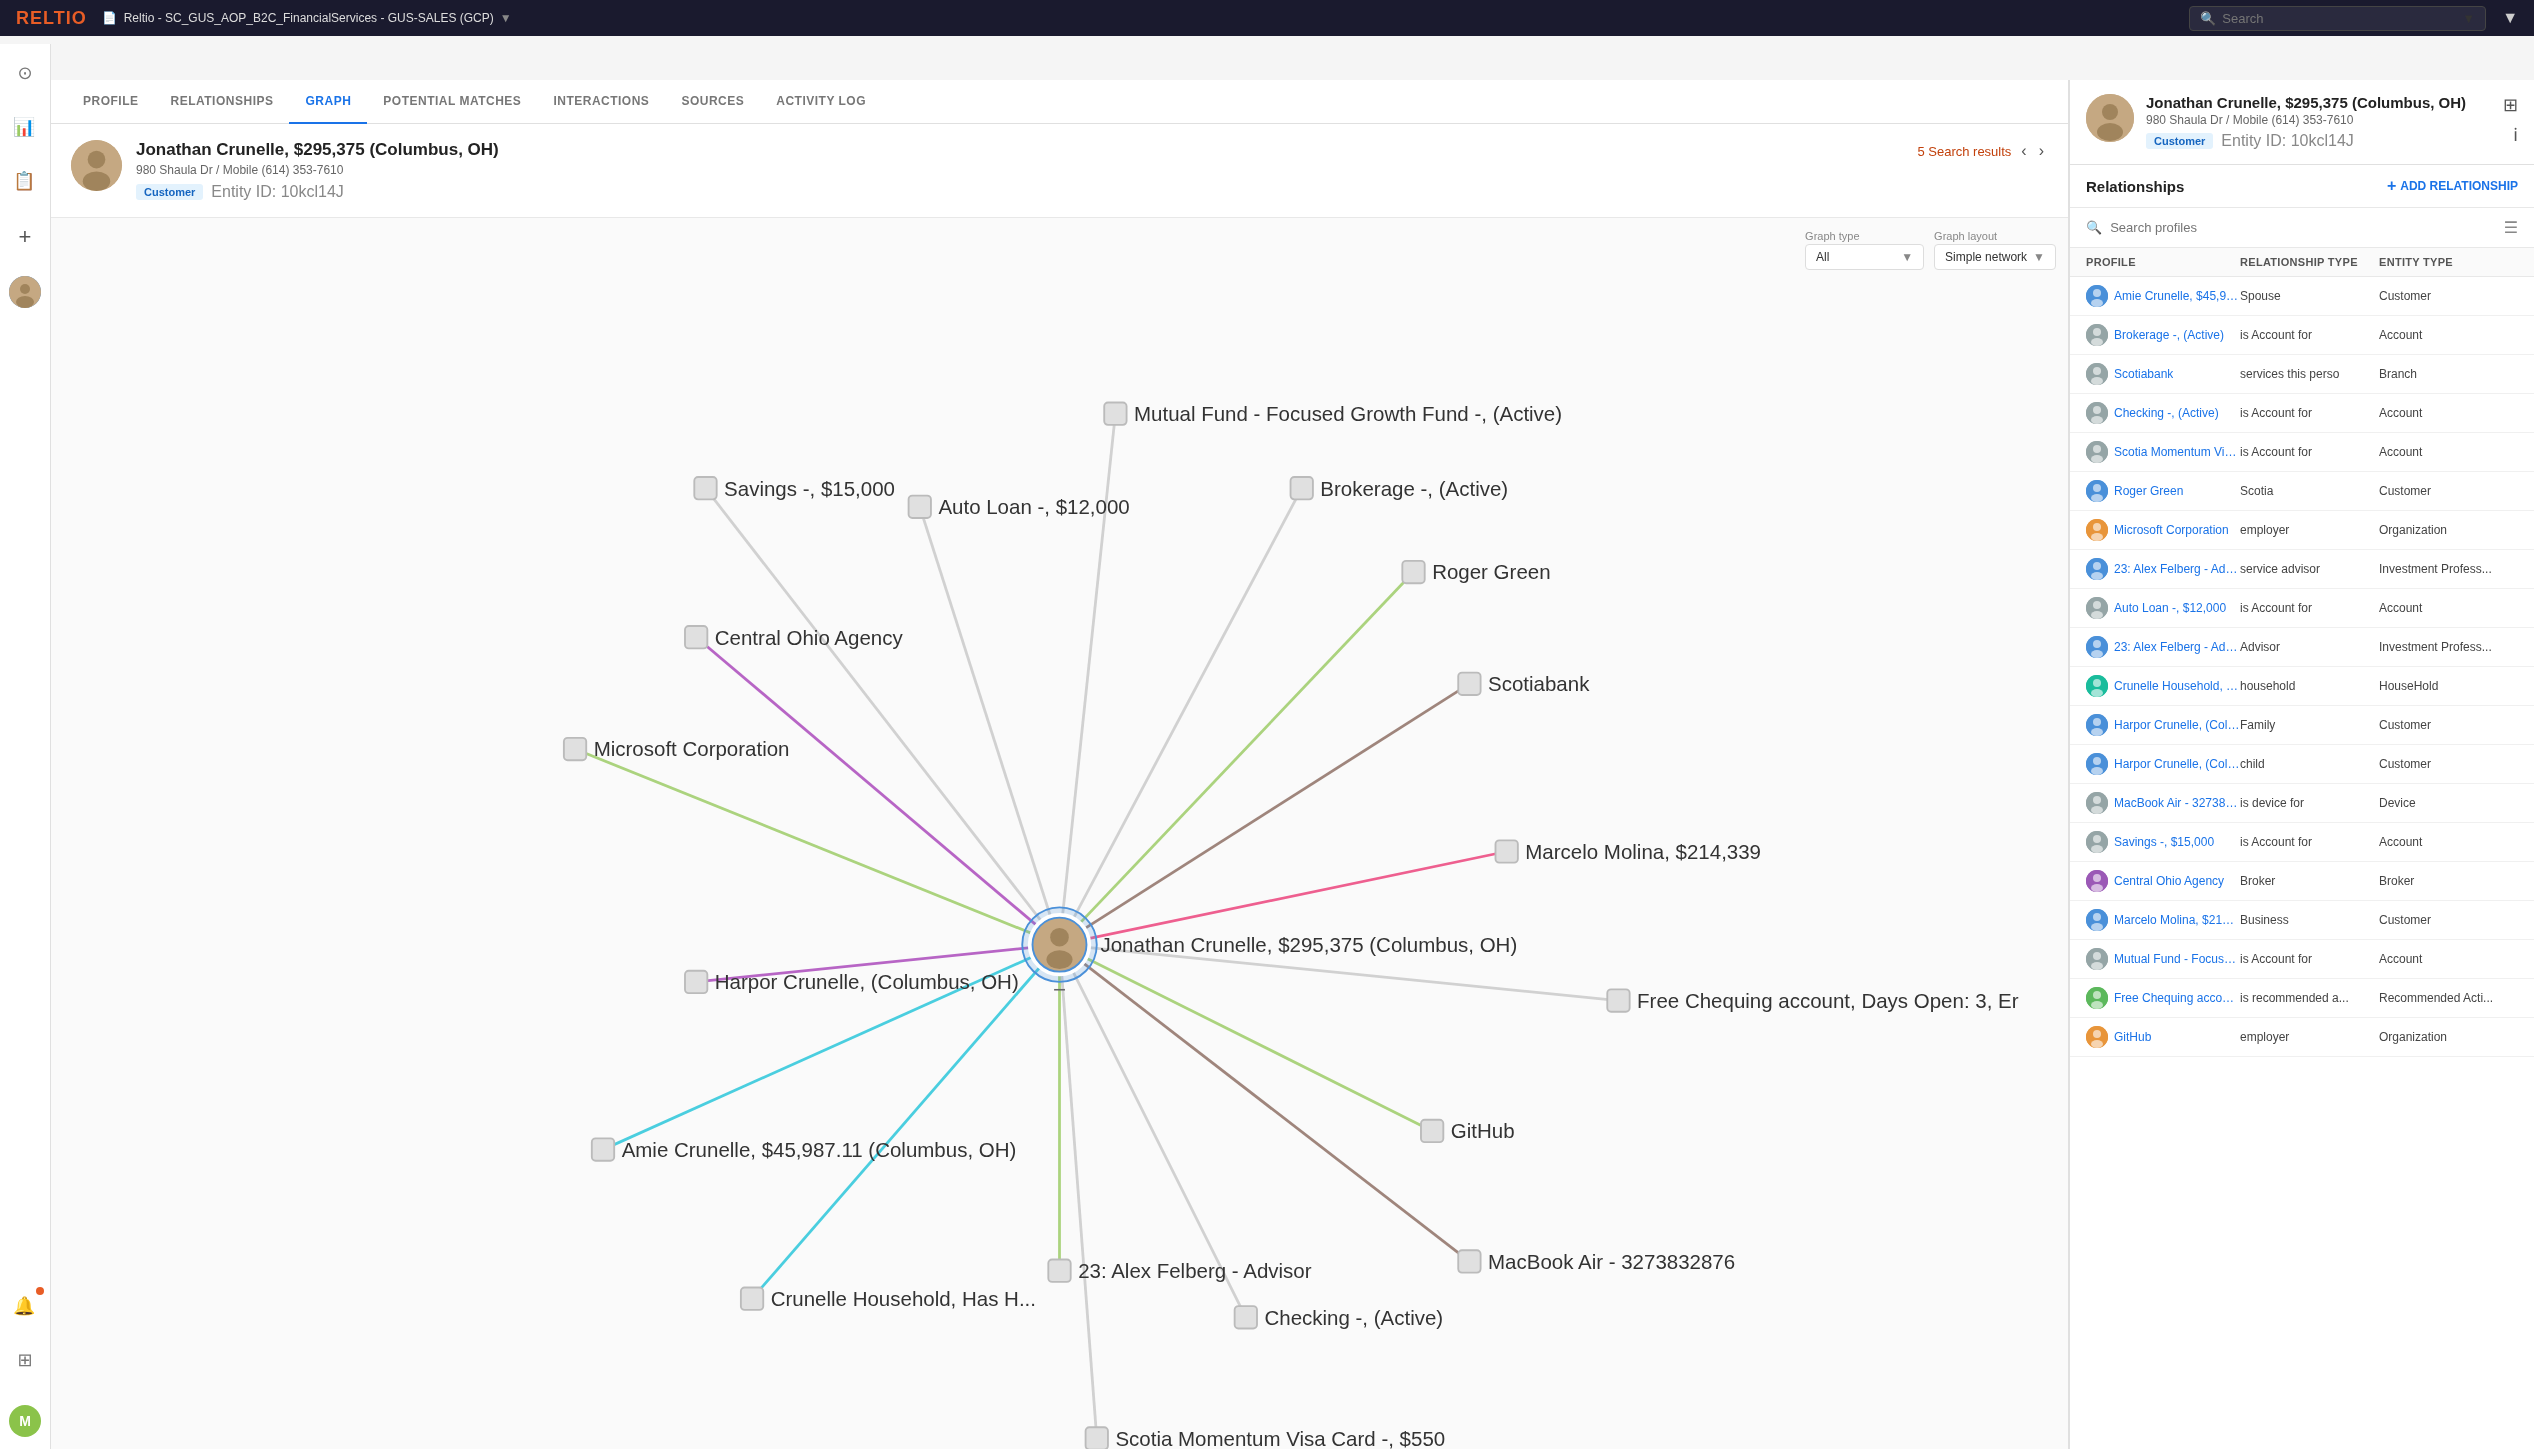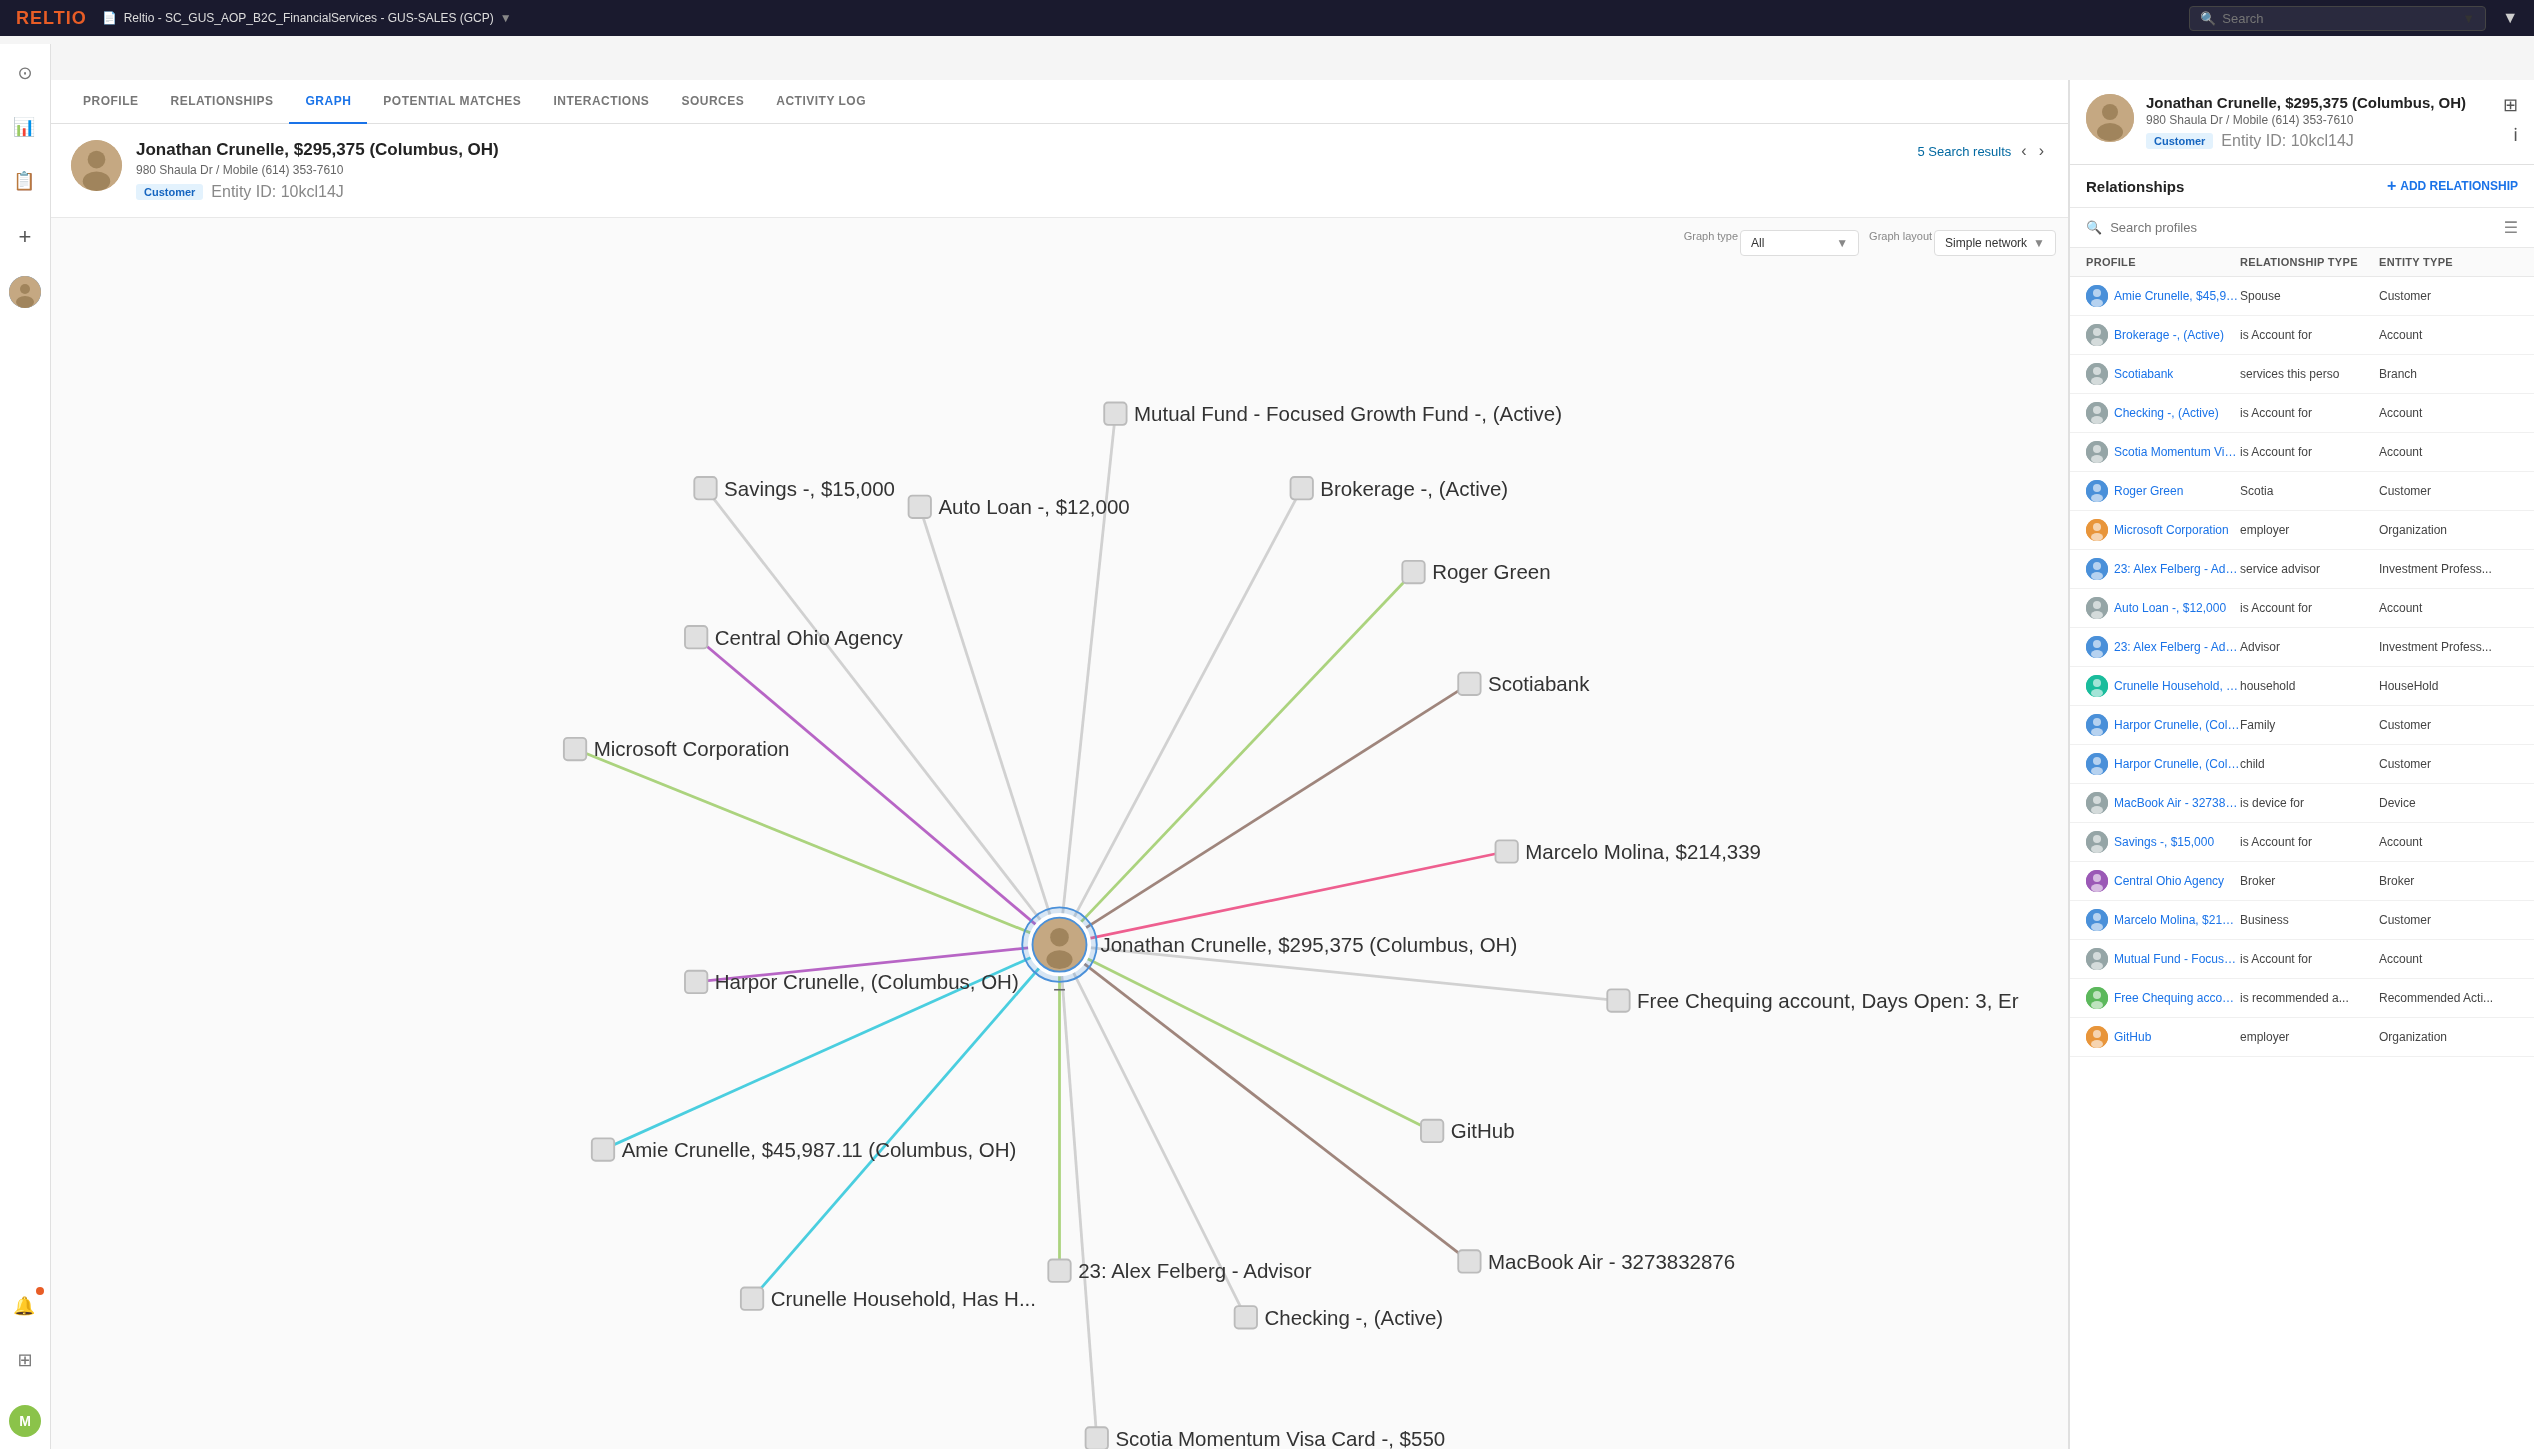--- a/index.html
+++ b/index.html
@@ -53,33 +53,33 @@
       display: flex; align-items: flex-start; padding: 16px 20px; border-bottom: 1px solid #e8e8e8; background: #fff; flex-shrink: 0;
     }
     .profile-avatar { width: 51px; height: 51px; border-radius: 50%; background: #c5a882; margin-right: 14px; flex-shrink: 0; overflow: hidden; display: flex; align-items: center; justify-content: center; }
     .profile-info { flex: 1; }
     .profile-name { font-size: 17px; font-weight: 600; color: #222; margin-bottom: 3px; }
     .profile-sub { color: #666; font-size: 12px; margin-bottom: 6px; }
     .profile-badges { display: flex; align-items: center; gap: 8px; }
     .badge-customer { background: #e3f2fd; color: #1565c0; font-size: 11px; font-weight: 600; padding: 2px 8px; border-radius: 3px; }
     .entity-id { color: #888; font-size: 16px; }
     .search-results { margin-left: auto; display: flex; align-items: center; gap: 6px; }
-    .search-results-text { color: #0369a1; font-size: 13px; font-weight: 500; white-space: nowrap; }
+    .search-results-text { color: #c2410c; font-size: 13px; font-weight: 500; white-space: nowrap; }
     .nav-arrows { display: flex; gap: 4px; }
     .nav-arrow { color: #555; cursor: pointer; font-size: 16px; padding: 2px 4px; }
 
     
     .graph-area {
       flex: 1; position: relative; background: #fafafa; overflow: hidden;
     }
     .graph-controls {
       position: absolute; top: 12px; right: 12px; display: flex; gap: 10px; z-index: 5;
     }
     .graph-control-group {
-      display: flex; flex-direction: row; gap: 2px;
+      display: flex; flex-direction: column; gap: 2px;
     }
     .graph-control-label { font-size: 11px; color: #888; }
     .graph-control-select {
       display: flex; align-items: center; background: #fff; border: 1px solid #ddd; border-radius: 4px; padding: 5px 10px; font-size: 12px; color: #333; cursor: pointer; gap: 6px; min-width: 119px;
     }
     .graph-control-select .arrow { margin-left: auto; color: #888; }
 
     
     .graph-svg { width: 100%; height: 100%; }
 

